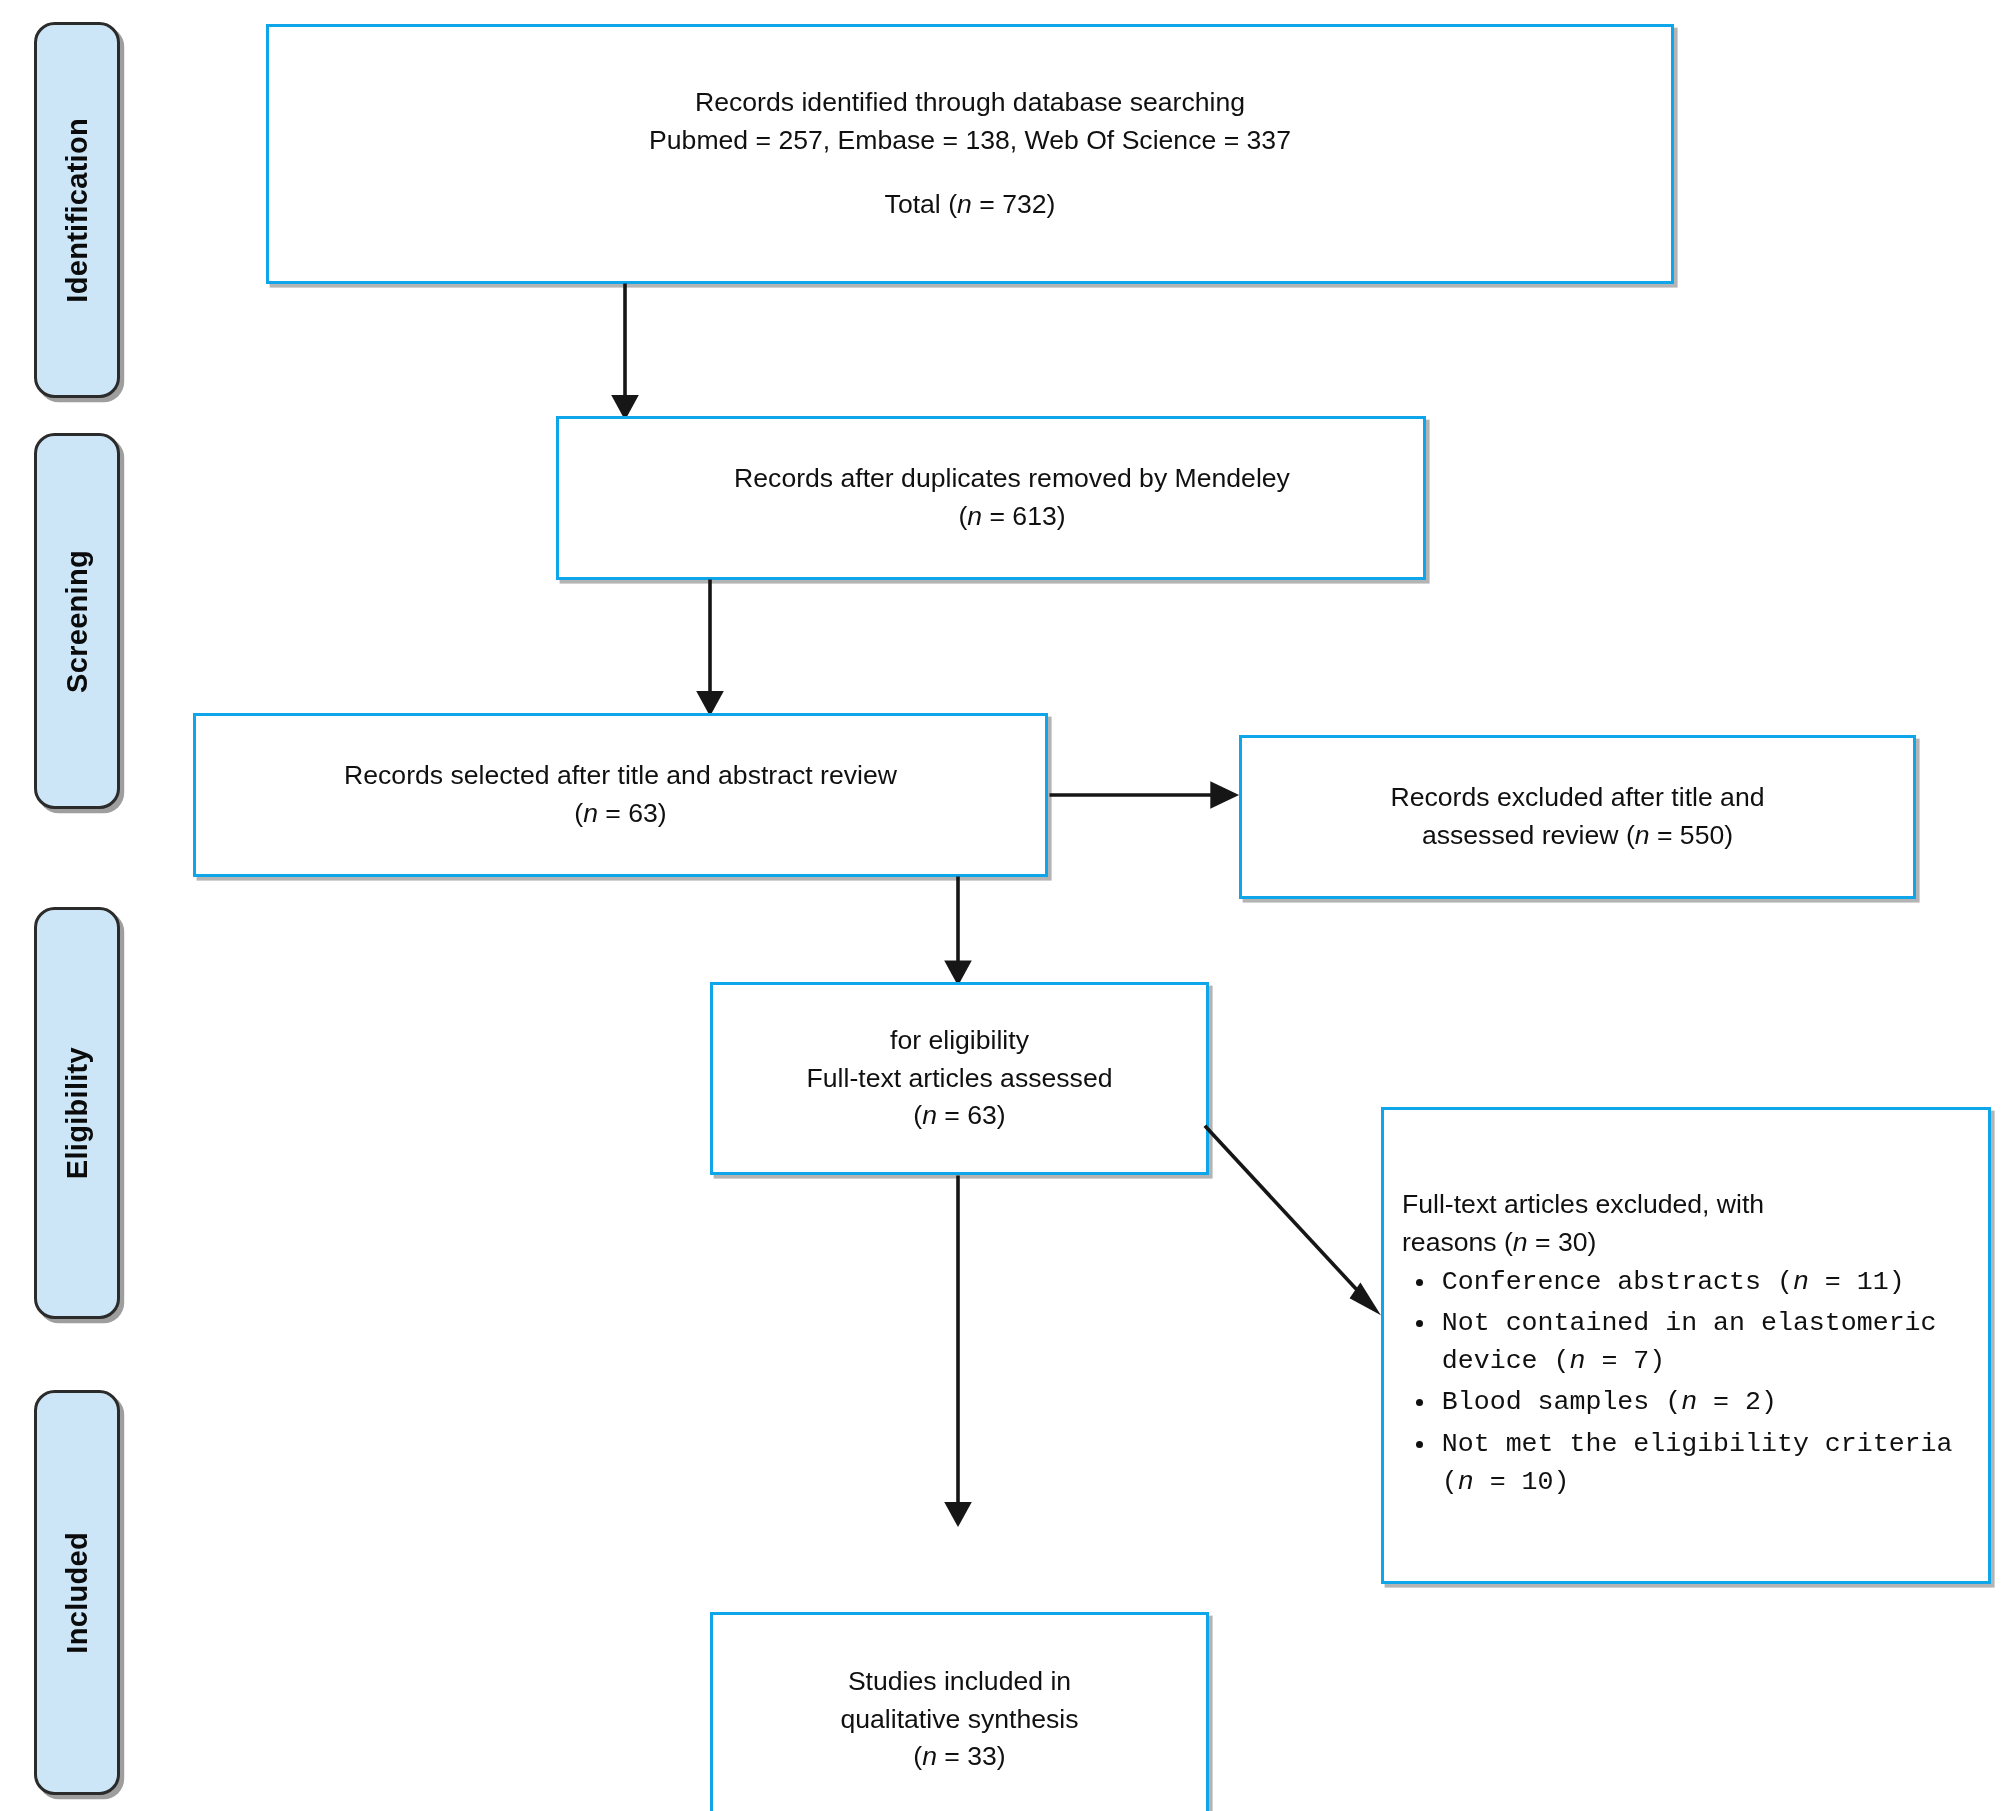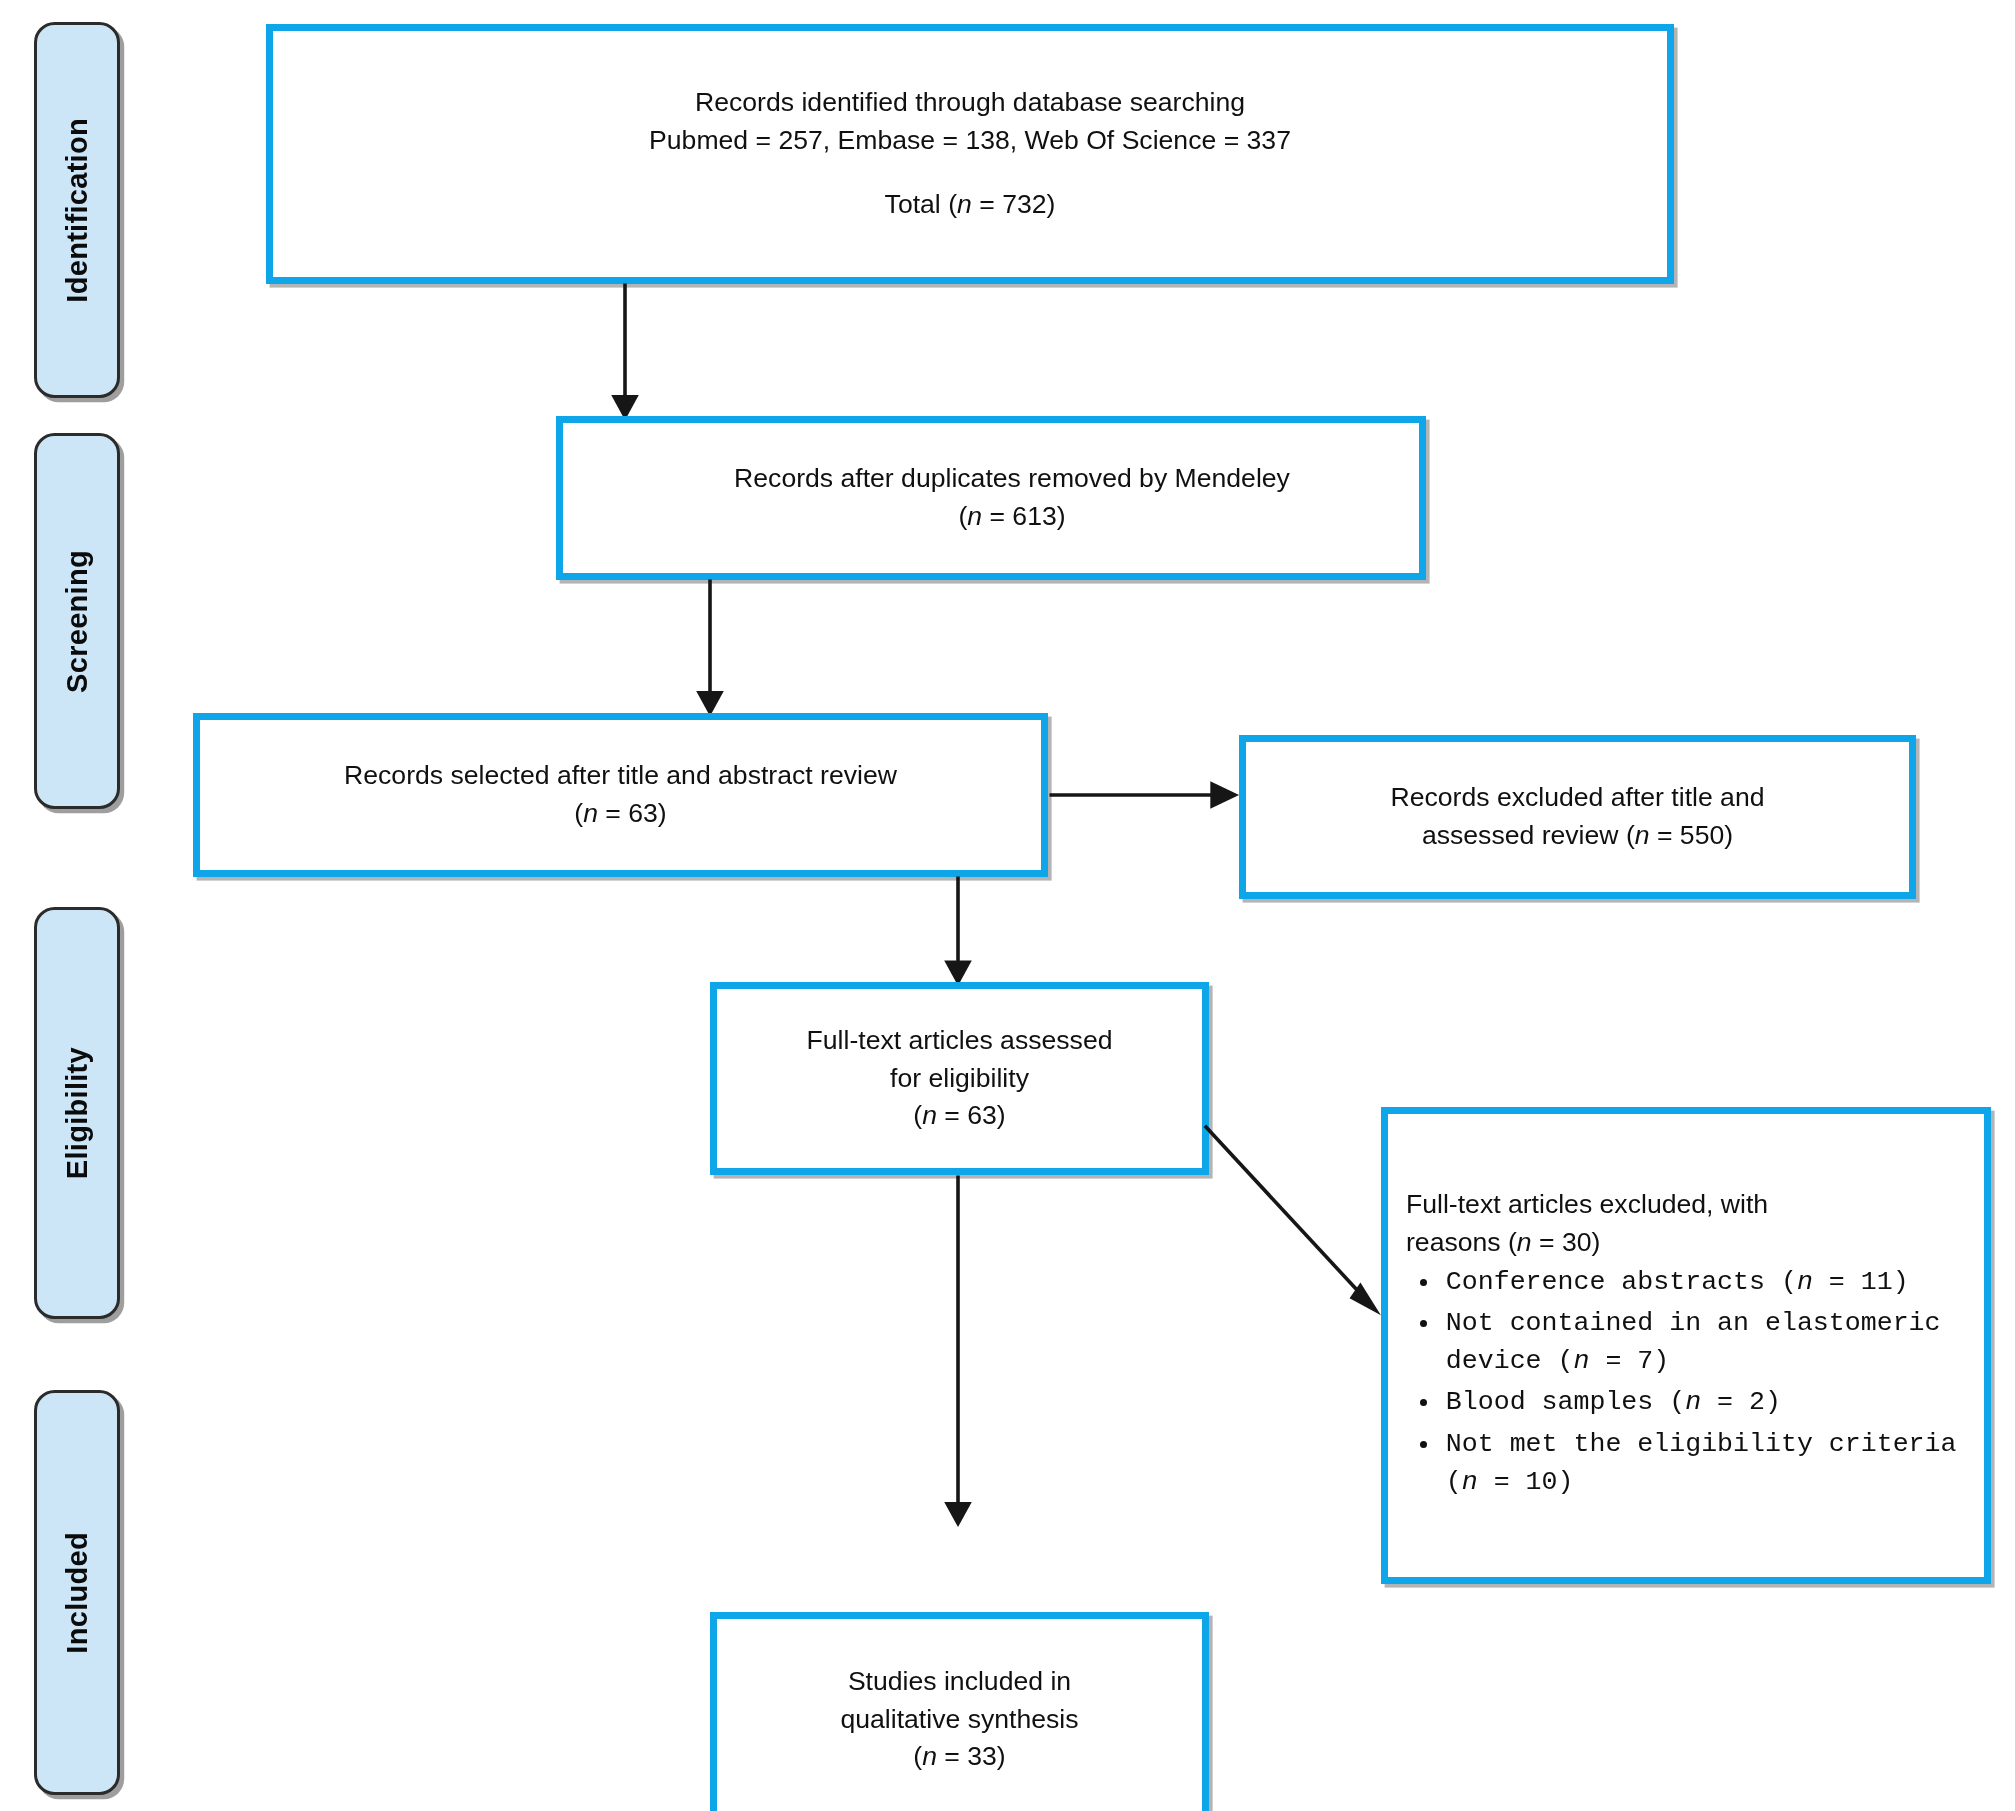--- a/index.html
+++ b/index.html
@@ -34,21 +34,21 @@
     font-weight: bold;
     color: #0b0b0b;
     letter-spacing: 0.3px;
     white-space: nowrap;
   }
 
   
   .flow-box {
     position: absolute;
     background: #ffffff;
-    border: 7px solid #0ea5e9;
+    border: 3px solid #0ea5e9;
     box-shadow: 3.6px 3.6px 0 rgba(40,40,40,0.35);
     display: flex;
     align-items: center;
     justify-content: center;
     box-sizing: border-box;
   }
   .flow-box .inner {
     width: 100%;
     text-align: center;
     font-size: 26.6px;
@@ -163,22 +163,22 @@
     </div>
   </div>
 
   <svg class="connector" style="left:931px; top:876px; width:54px; height:112px;" viewBox="0 0 90 185">
     <line x1="45" y1="0" x2="45" y2="152" stroke-width="6"></line>
     <polygon points="45,182 22,140 68,140"></polygon>
   </svg>
 
   <div class="flow-box" style="left:710px; top:982px; width:499px; height:193px;">
     <div class="inner">
+      <span class="line">for eligibility</span>
       <span class="line">Full-text articles assessed</span>
-      <span class="line">for eligibility</span>
       <span class="line"><span>(</span><em class="n">n</em><span> = 63)</span></span>
     </div>
   </div>
 
   <svg class="connector" style="left:1200px; top:1121px; width:193px; height:205px;" viewBox="0 0 320 340">
     <line x1="8" y1="8" x2="275" y2="296" stroke-width="6"></line>
     <polygon points="300,322 248,294 266,268"></polygon>
   </svg>
 
   <div class="flow-box" style="left:1381px; top:1107px; width:610px; height:477px;">

